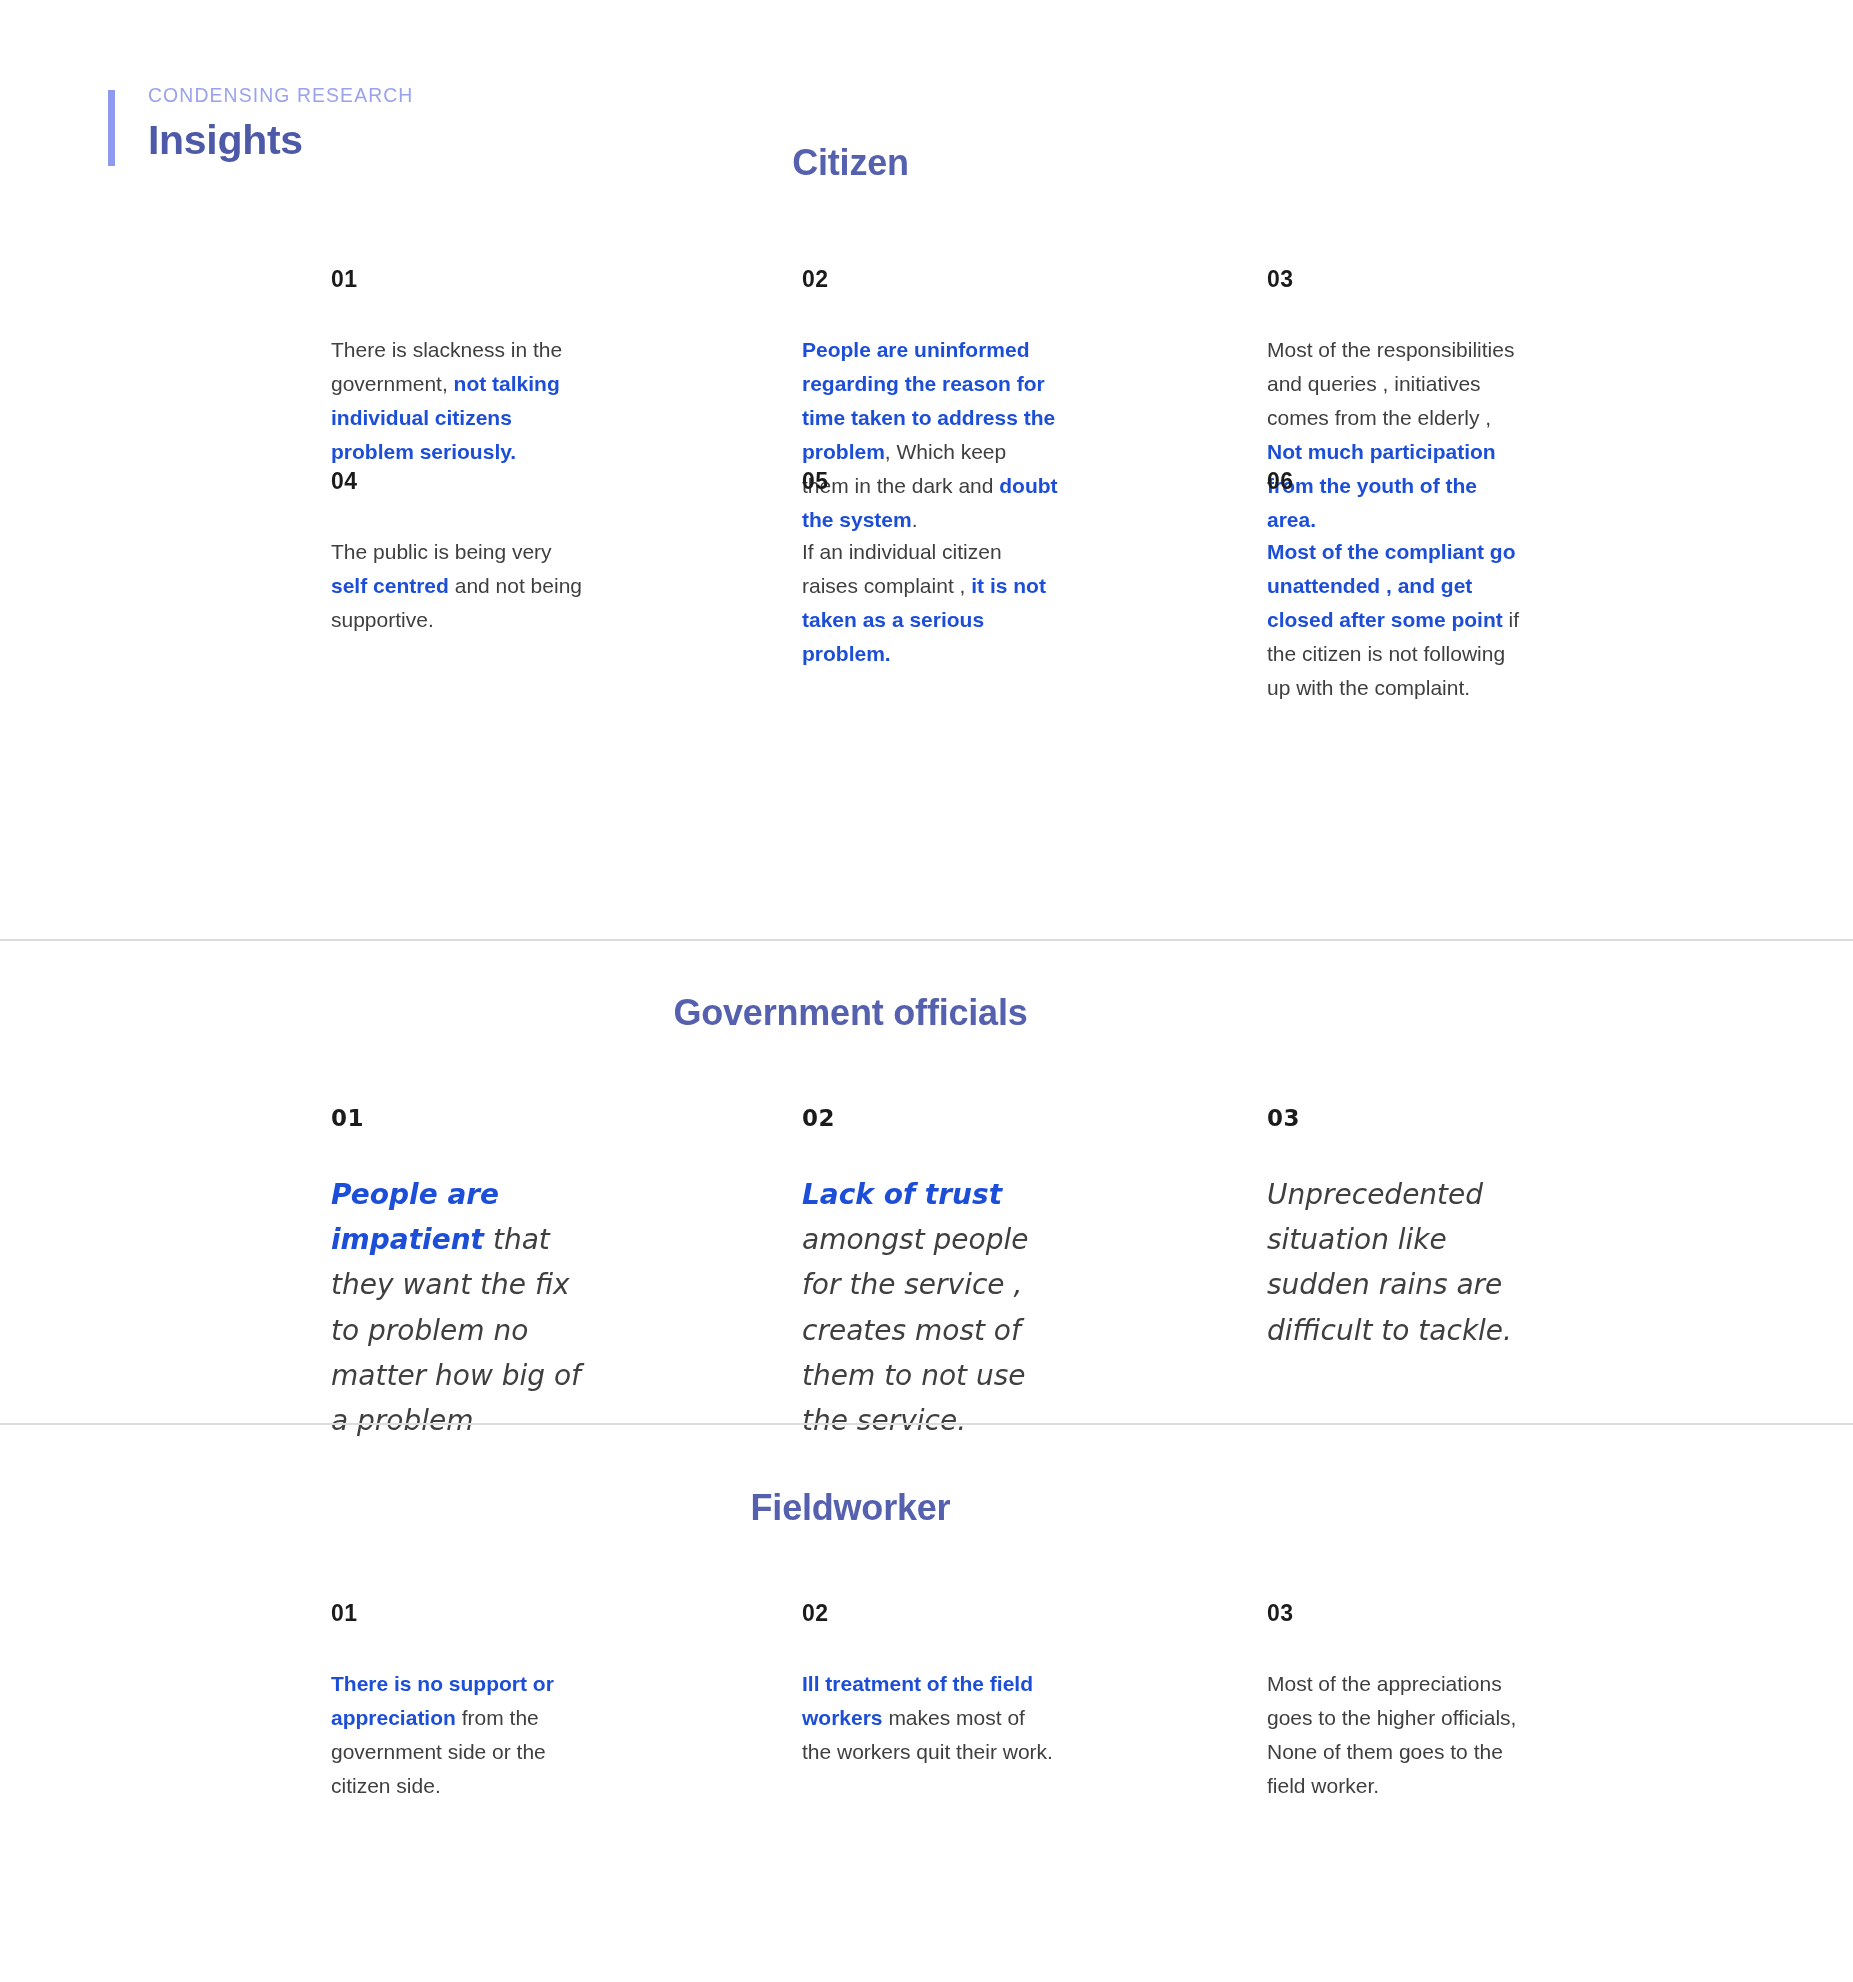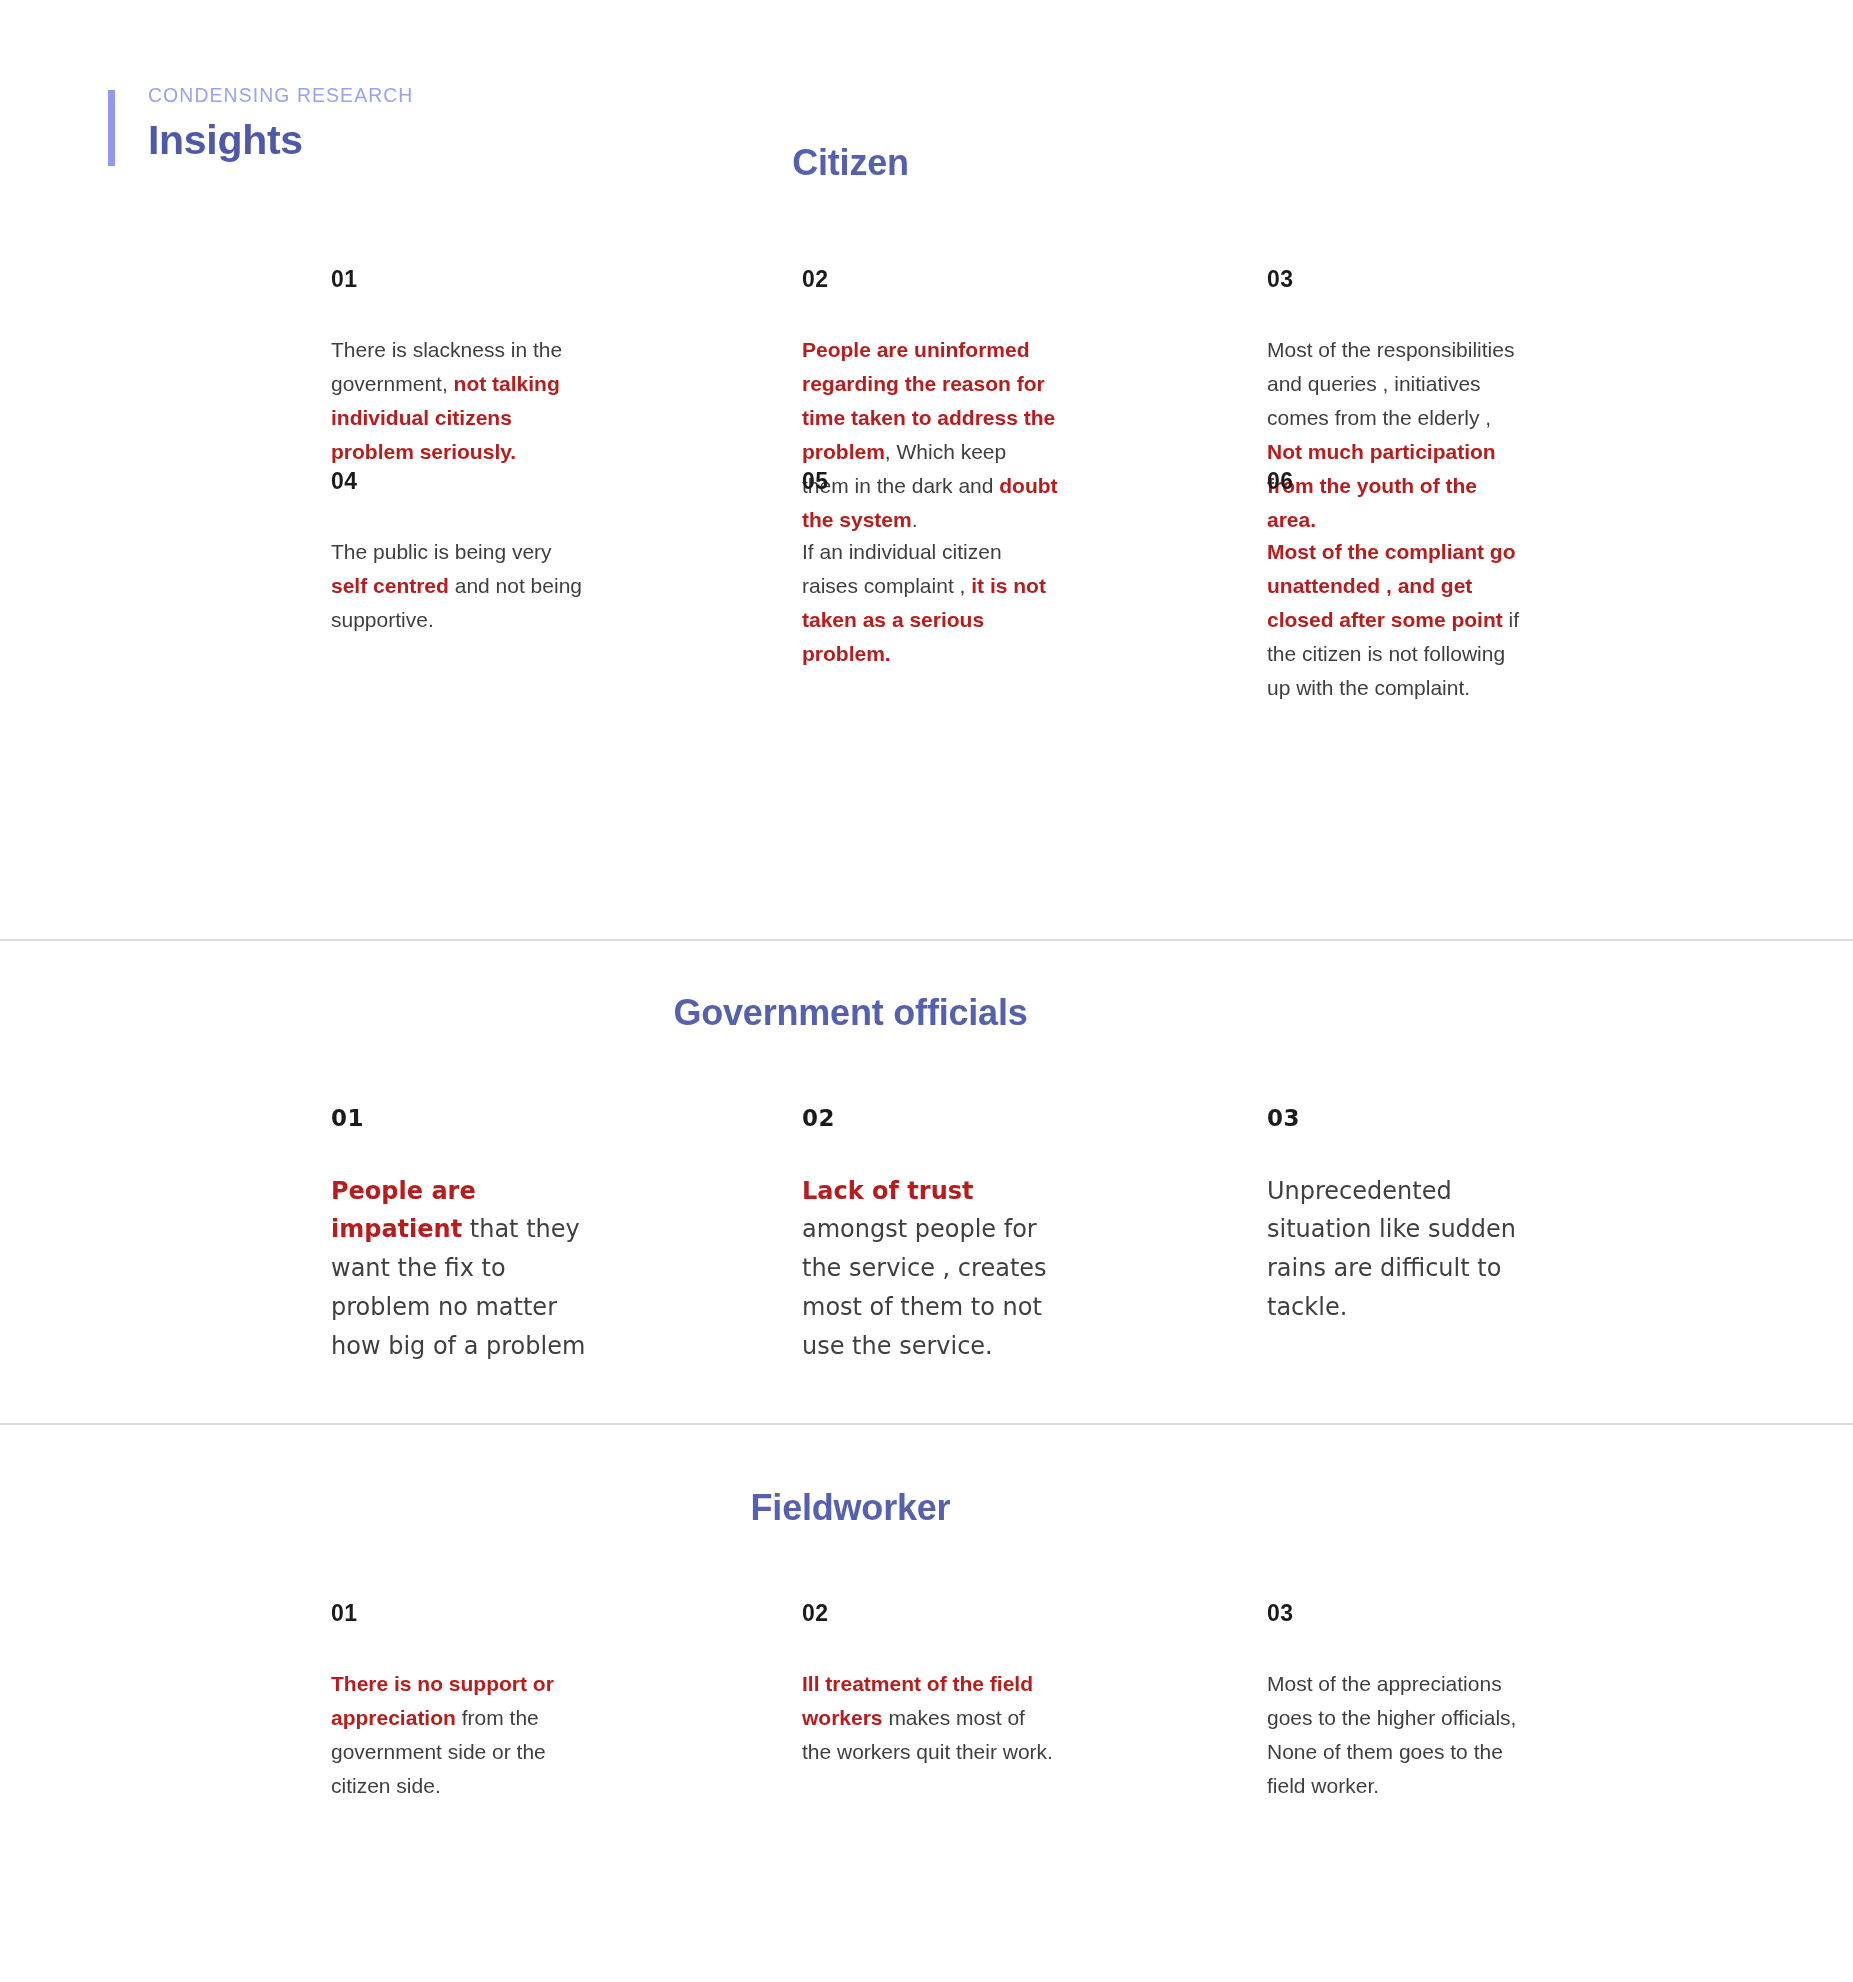--- a/index.html
+++ b/index.html
@@ -85,29 +85,29 @@
   }
   .card-body {
     font-size: 21px;
     line-height: 1.62;
     color: #3f3f3f;
     font-weight: 400;
     margin-top: 42px;
   }
   .card-body b {
     font-weight: 700;
-    color: #b91c1c;
+    color: #1d4ed8;
   }
 
   
   .geom .card-body,
   .geom .card-num {
     font-family: "DejaVu Sans", "Liberation Sans", sans-serif;
   }
-  .geom .card-body { font-size: 24px; }
+  .geom .card-body { font-size: 28px; font-style: italic; }
 
   .divider {
     position: absolute;
     left: 0;
     width: 1853px;
     height: 2.3px;
     background: #dcdcdc;
   }
 </style>
 </head>

